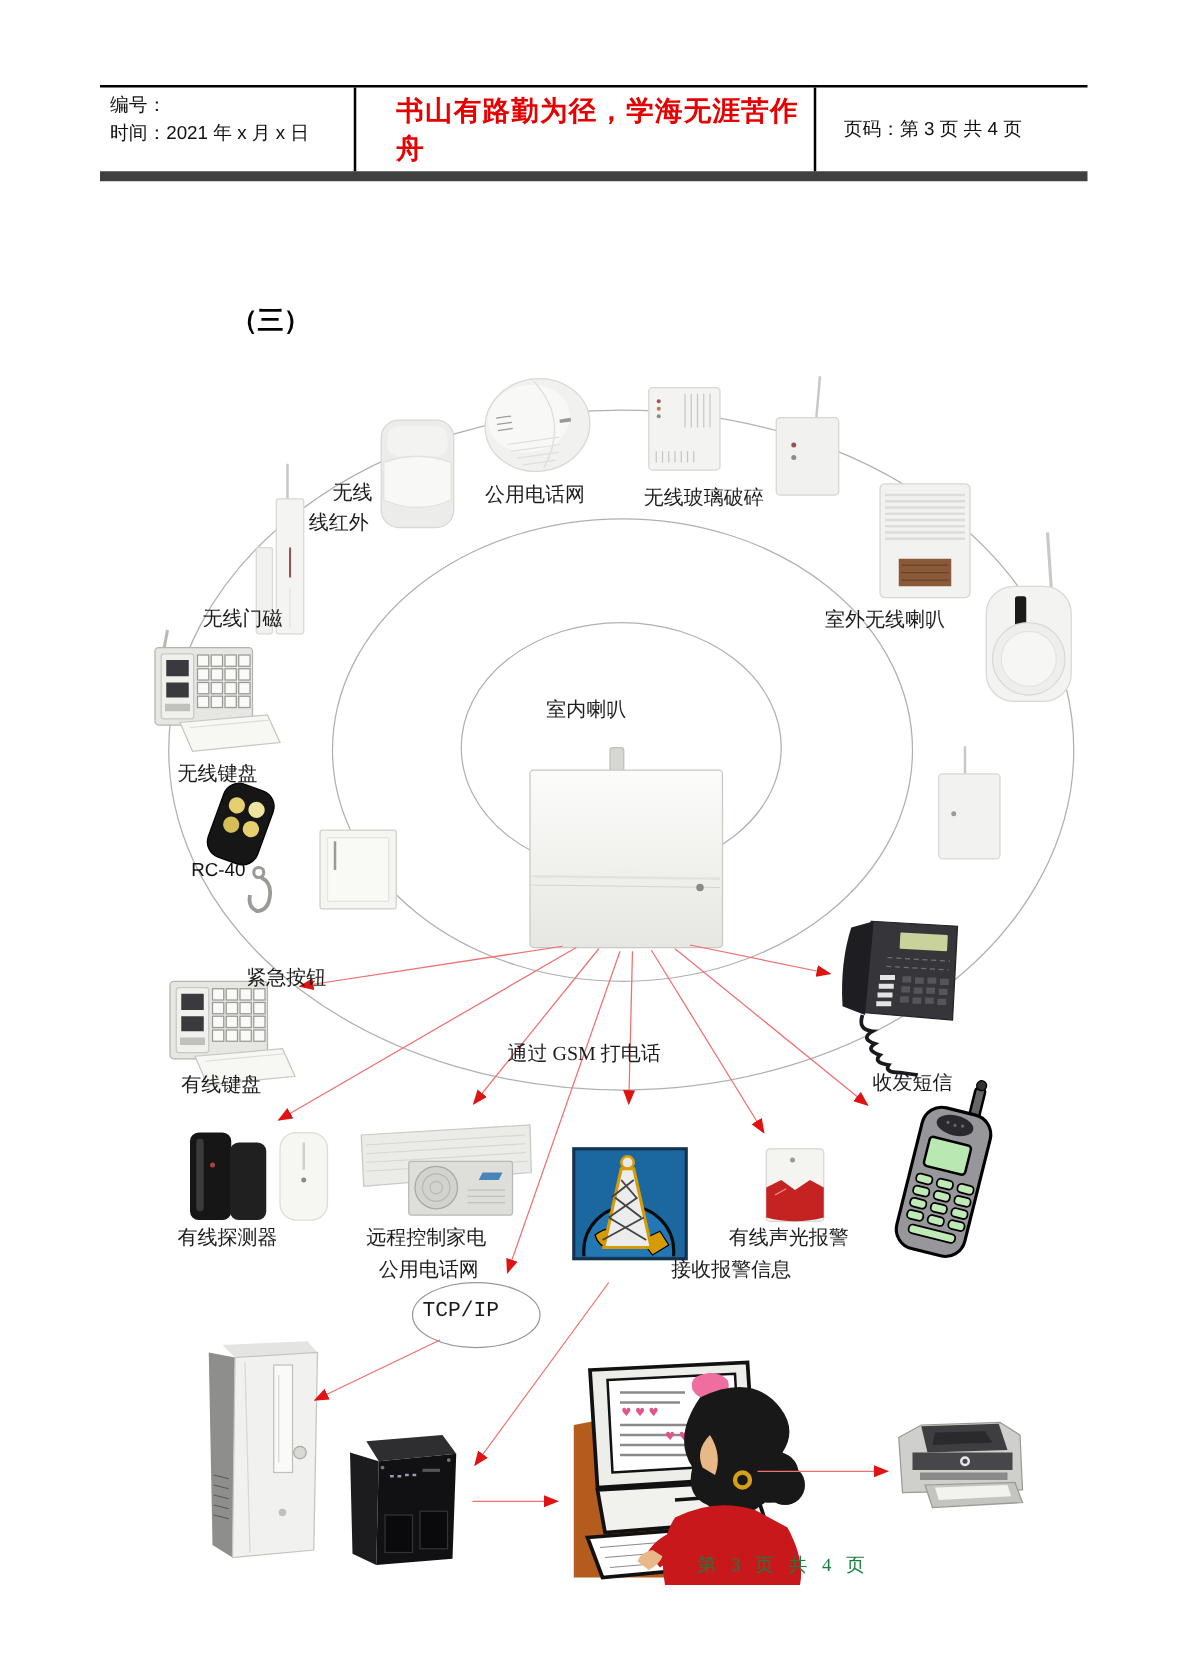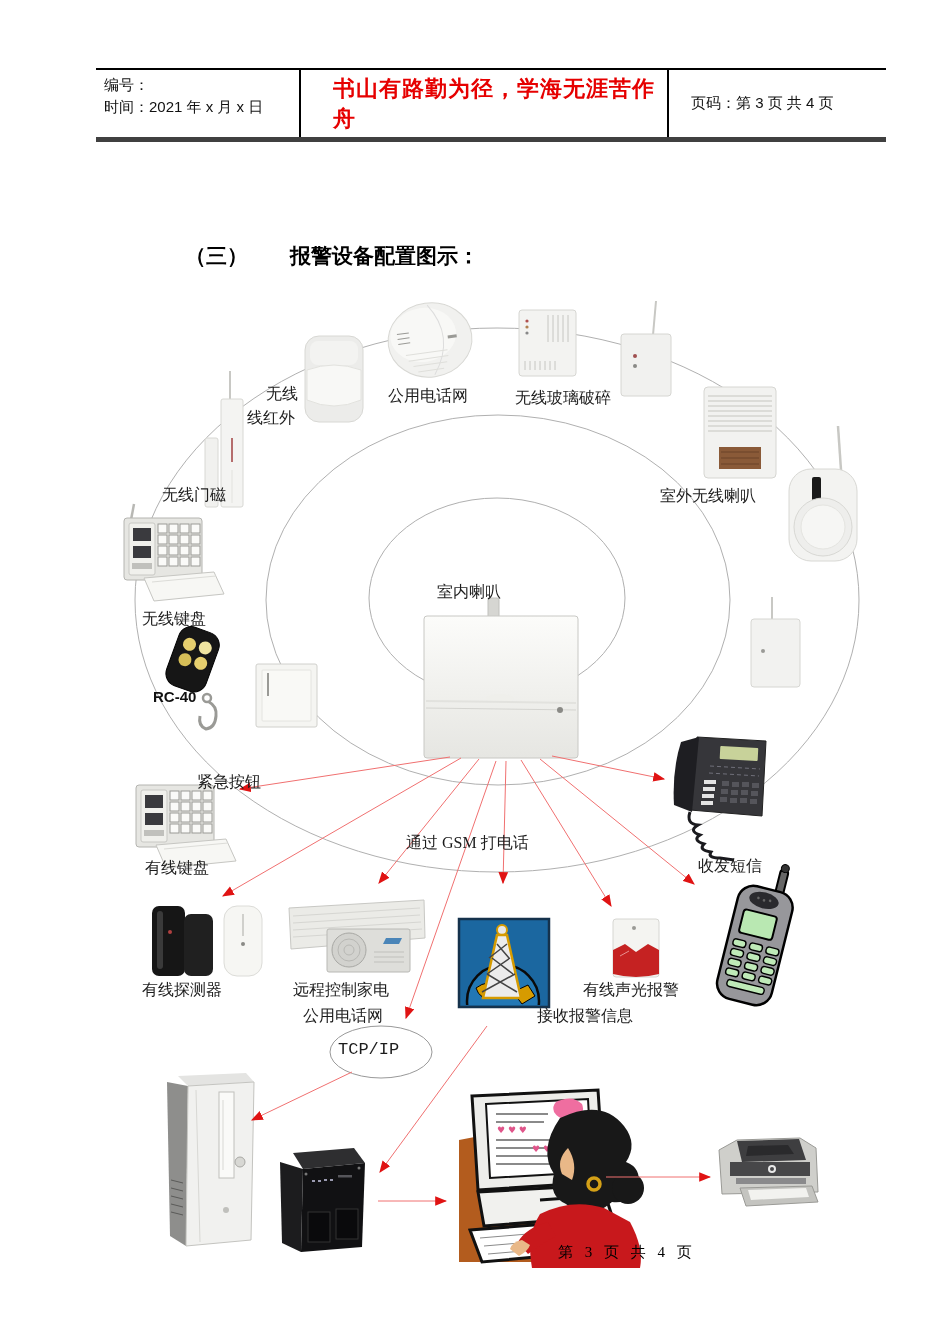--- a/index.html
+++ b/index.html
@@ -1,37 +1,37 @@
 <!DOCTYPE html>
 <html><head>
 <meta charset="utf-8">
 <style>
   html,body{margin:0;padding:0;background:#fff;}
   .page{position:relative;width:950px;height:1344px;background:#fff;overflow:hidden;
         font-family:"Liberation Sans","DejaVu Sans",sans-serif;}
   
-  .hdr{position:absolute;left:96px;top:68px;width:790px;height:67px;
-       border-top:2px solid #000;border-bottom:5px solid #404040;display:flex;}
+  .hdr{position:absolute;left:80px;top:68px;width:790px;height:67px;
+       border-top:2px solid #000;border-bottom:8px solid #404040;display:flex;}
   .hcell{height:100%;box-sizing:border-box;padding-left:32px;}
   .hc1{width:203px;padding:4px 0 0 8px;font-size:15px;color:#111;line-height:1.45;}
   .hc2{width:370px;border-left:2px solid #000;border-right:2px solid #000;
        display:flex;align-items:center;justify-content:center;}
   .slogan{color:#e60000;font-weight:bold;font-size:22px;letter-spacing:1px;}
   .hc3{width:217px;display:flex;align-items:center;padding-left:22px;font-size:15px;color:#111;}
   
   .sec-title{position:absolute;left:185px;top:242px;font-weight:bold;font-size:21px;color:#000;
              display:flex;}
   .sec-title .idx{margin-right:42px;}
   
   .label{position:absolute;font-family:"Liberation Serif","DejaVu Serif",serif;
          font-size:16px;color:#1c1c1c;white-space:nowrap;text-align:center;}
-  .rc40{font-family:"Liberation Sans","DejaVu Sans",sans-serif;font-weight:bold;font-size:15px;color:#111;}
+  .rc40{font-family:"Liberation Sans","DejaVu Sans",sans-serif;font-weight:normal;font-size:15px;color:#111;}
   .tcpip{font-size:17px;font-family:Liberation Mono, monospace;}
   .footer-page{position:absolute;left:558px;top:1243px;font-family:"Liberation Serif","DejaVu Serif",serif;
-               font-size:15px;color:#000000;letter-spacing:4px;white-space:nowrap;}
+               font-size:15px;color:#15803d;letter-spacing:4px;white-space:nowrap;}
   svg.layer{position:absolute;left:0;top:0;pointer-events:none;}
 </style>
 </head>
 <body>
 
 <div class="page">
 
   <div class="hdr">
     <div class="hcell hc1">
       <div>编号：</div>
@@ -40,21 +40,20 @@
     <div class="hcell hc2">
       <span class="slogan">书山有路勤为径，学海无涯苦作舟</span>
     </div>
     <div class="hcell hc3">
       <span>页码：第 3 页 共 4 页</span>
     </div>
   </div>
 
   <div class="sec-title">
     <span class="idx">（三）</span>
-    <span>报警设备配置图示：</span>
   </div>
 
   <svg class="layer" width="950" height="1344" viewBox="0 0 950 1344">
     <defs>
       <marker id="arr" viewBox="0 0 10 8" refX="9" refY="4" markerWidth="12" markerHeight="10" orient="auto" markerUnits="userSpaceOnUse">
         <path d="M0,0 L10,4 L0,8 z" fill="#e01313"></path>
       </marker>
       <linearGradient id="panelGrad" x1="0" y1="0" x2="0" y2="1">
         <stop offset="0" stop-color="#fcfcfa"></stop>
           <stop offset="1" stop-color="#e6e6e2"></stop>
@@ -375,21 +374,21 @@
 
   <div class="label" style="left:266px;top:384px">无线</div>
   <div class="label" style="left:247px;top:408px">线红外</div>
   <div class="label" style="left:388px;top:386px">公用电话网</div>
   <div class="label" style="left:515px;top:388px">无线玻璃破碎</div>
   <div class="label" style="left:660px;top:486px">室外无线喇叭</div>
   <div class="label" style="left:162px;top:485px">无线门磁</div>
   <div class="label" style="left:142px;top:609px">无线键盘</div>
   <div class="label rc40" style="left:153px;top:688px">RC-40</div>
   <div class="label" style="left:197px;top:772px">紧急按钮</div>
-  <div class="label" style="left:437px;top:582px">室内喇叭</div>
+  <div class="label" style="left:437px;top:558px">室内喇叭</div>
   <div class="label" style="left:698px;top:856px">收发短信</div>
   <div class="label" style="left:145px;top:858px">有线键盘</div>
   <div class="label" style="left:406px;top:833px">通过 GSM 打电话</div>
   <div class="label" style="left:142px;top:980px">有线探测器</div>
   <div class="label" style="left:293px;top:980px">远程控制家电</div>
   <div class="label" style="left:303px;top:1006px">公用电话网</div>
   <div class="label tcpip" style="left:338px;top:1040px">TCP/IP</div>
   <div class="label" style="left:583px;top:980px">有线声光报警</div>
   <div class="label" style="left:537px;top:1006px">接收报警信息</div>
 

